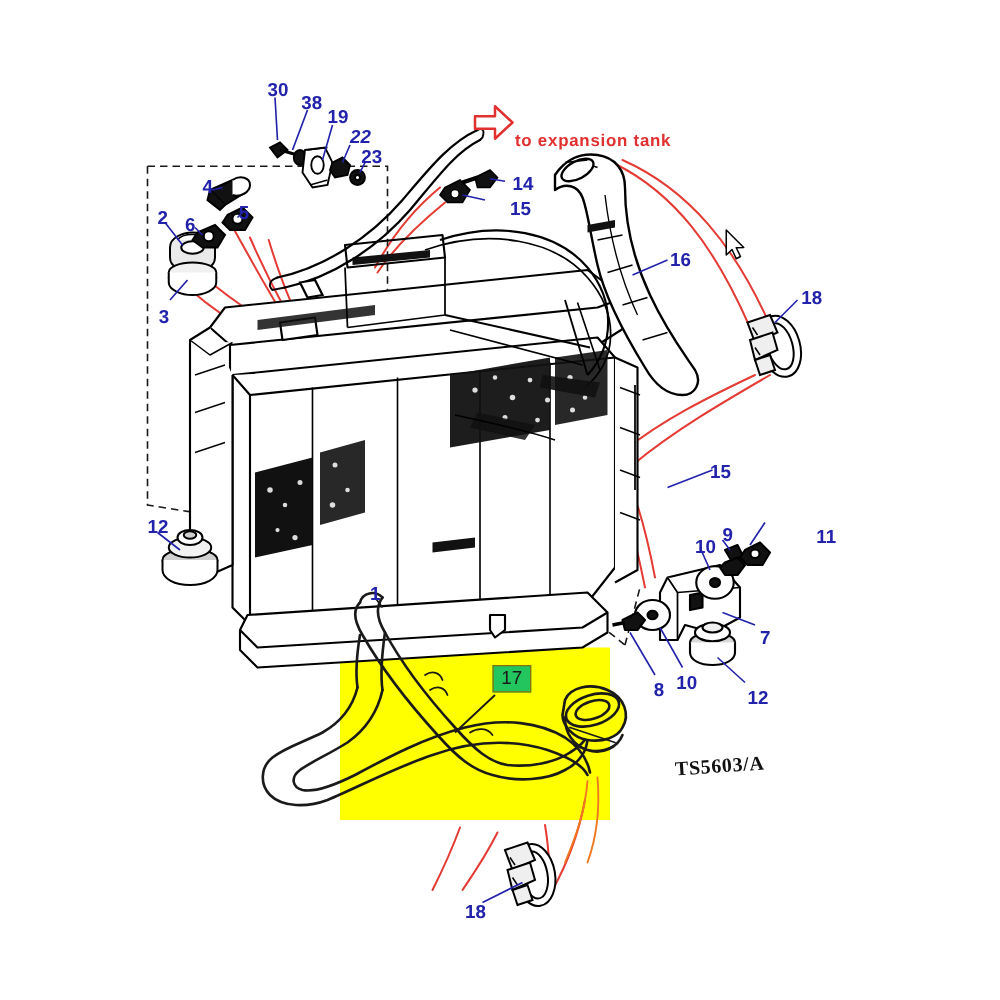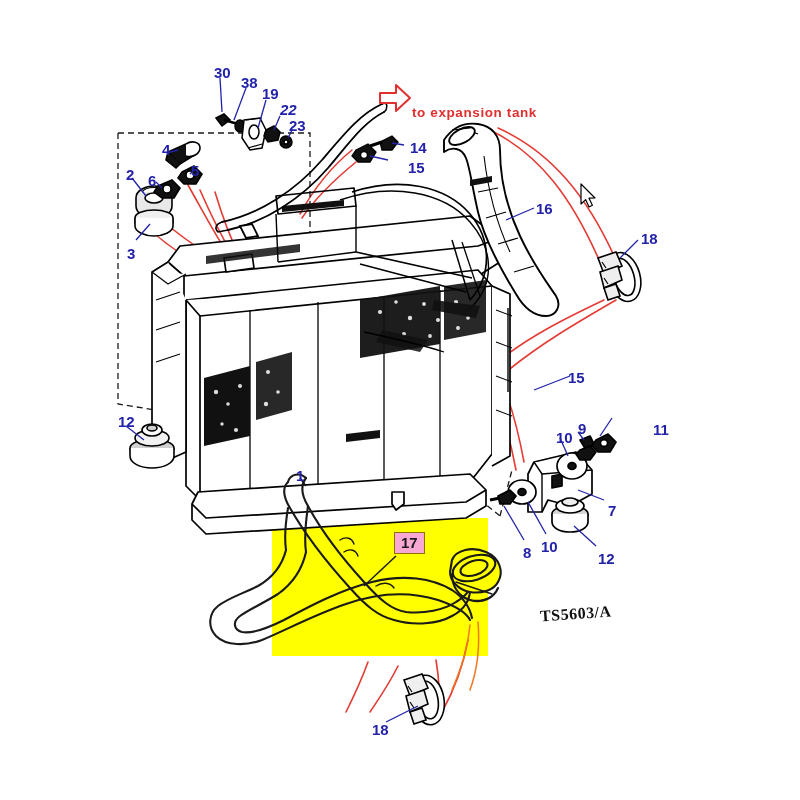--- a/index.html
+++ b/index.html
@@ -6,22 +6,22 @@
   #stage{position:relative;width:800px;height:800px;background:#ffffff;
          font-family:"Liberation Sans",sans-serif;overflow:hidden;}
   #art{position:absolute;left:0;top:0;width:800px;height:800px;}
   .lbl{position:absolute;color:#2222aa;font-family:"Liberation Sans",sans-serif;
        font-weight:700;font-size:15px;line-height:1;user-select:none;}
   .exptxt{position:absolute;color:#e03030;font-family:"Liberation Sans",sans-serif;
           font-weight:700;font-size:13.5px;letter-spacing:.6px;white-space:nowrap;}
   .refno{position:absolute;color:#111;font-family:"Liberation Serif",serif;
          font-weight:700;font-size:16px;letter-spacing:.5px;
          transform:rotate(-4deg);white-space:nowrap;}
-  .hl17{position:absolute;background:#f9a8d4;border:1px solid #8a7209;
-        color:#1a1a1a;font-weight:700;font-size:15px;padding:1px 6px 2px 6px;
+  .hl17{position:absolute;background:#22c55e;border:1px solid #8a7209;
+        color:#1a1a1a;font-weight:400;font-size:15px;padding:1px 6px 2px 6px;
         font-family:"Liberation Sans",sans-serif;}
 </style>
 </head>
 <body>
 
 <div id="stage">
 
   <svg id="art" viewBox="0 0 800 800">
 
     <g>

